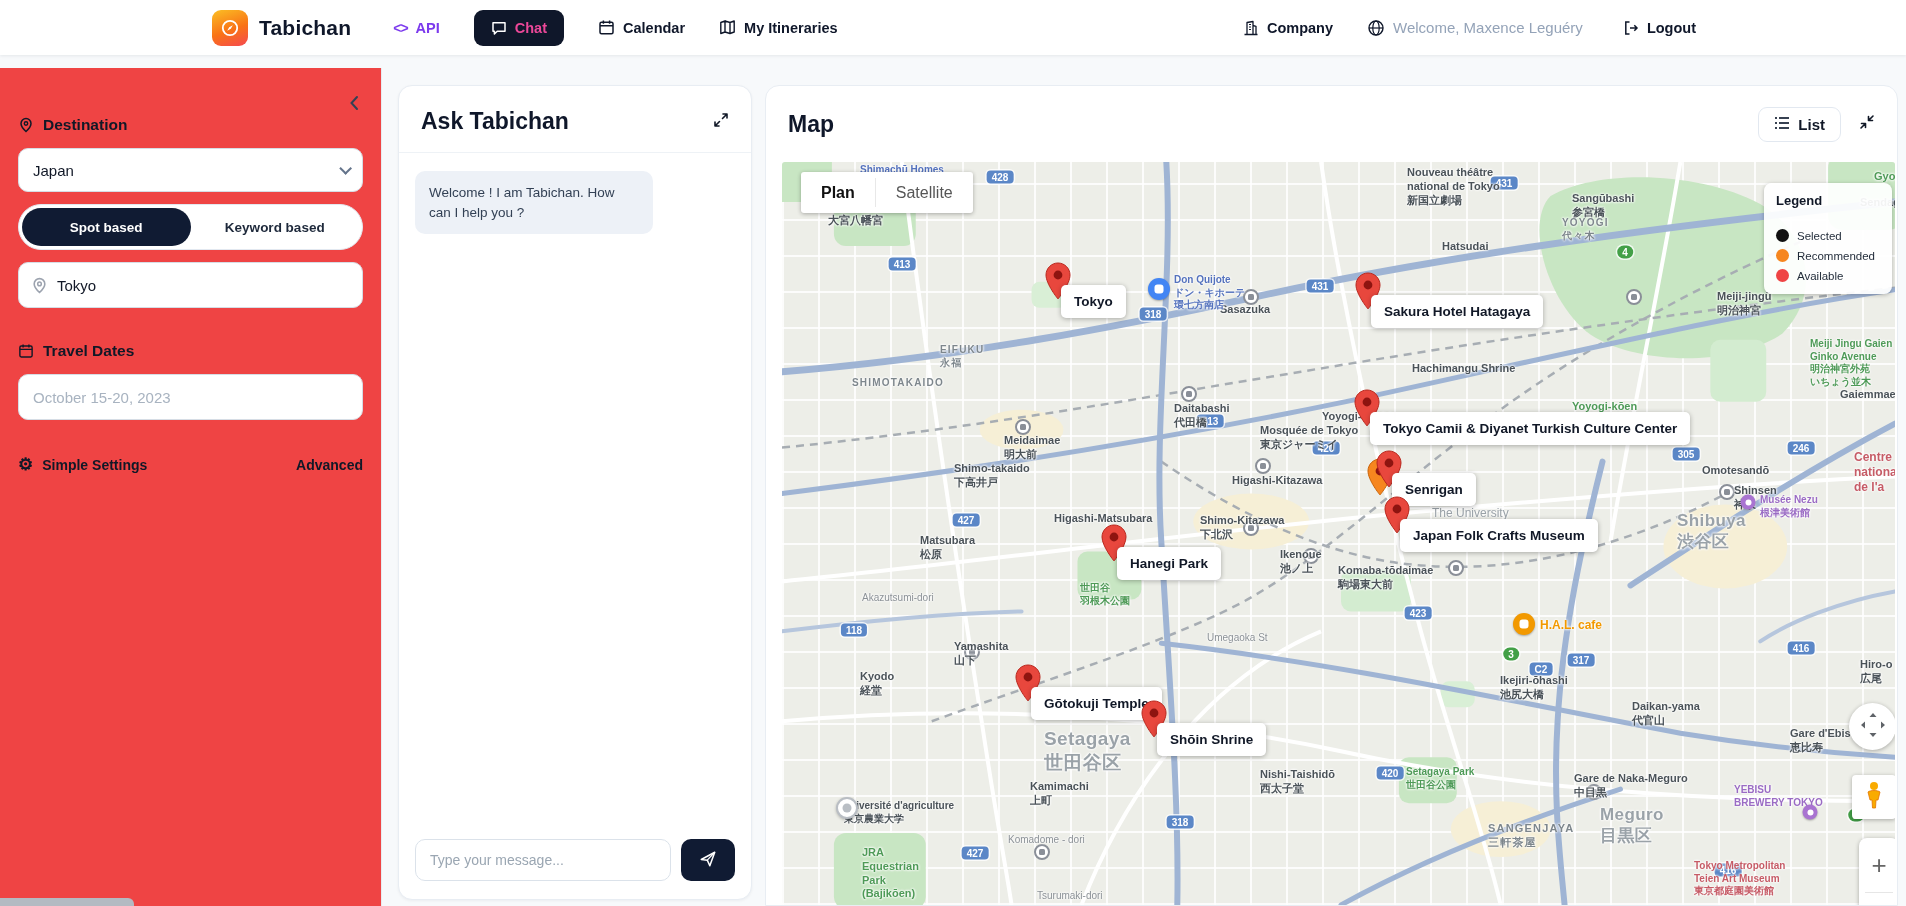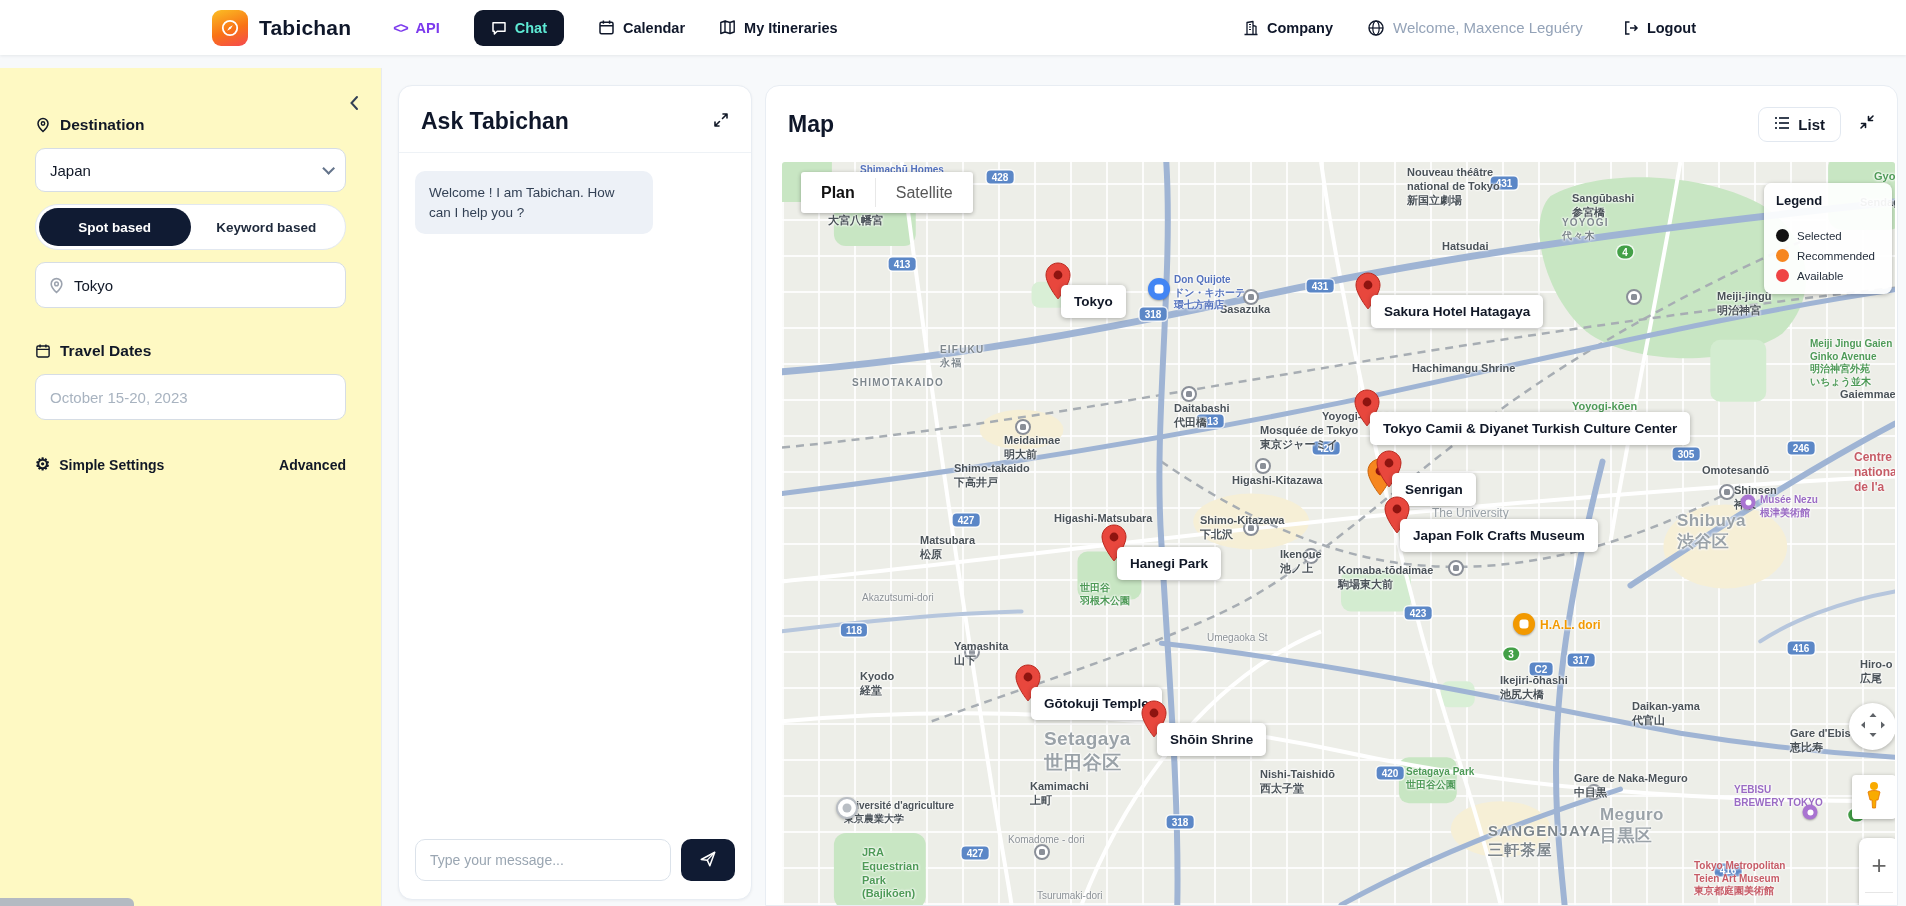--- a/index.html
+++ b/index.html
@@ -6,27 +6,27 @@
   html,body { width:1906px; height:906px; overflow:hidden; font-family:"Liberation Sans", sans-serif; background:#f7f9fb; color:#0f172a; }
 
   
   .navbar { position:absolute; top:0; left:0; right:0; height:55px; background:#fff; display:flex; align-items:center; padding:0 210px 0 212px; box-shadow:0 1px 3px rgba(15,23,42,.08); z-index:50; }
   .brand { display:flex; align-items:center; margin-right:42px; }
   .brand-logo { width:36px; height:36px; border-radius:9px; background:linear-gradient(160deg,#fbbf24 0%,#f97316 55%,#f43f5e 110%); display:flex; align-items:center; justify-content:center; }
   .brand-name { font-size:21px; font-weight:800; margin-left:11px; letter-spacing:.2px; }
   .nav-item { display:flex; align-items:center; gap:8px; font-size:14.5px; font-weight:600; color:#0f172a; cursor:pointer; margin-right:34px; white-space:nowrap; }
   .nav-item.api { color:#7c3aed; font-weight:700; }
   .api-glyph { font-size:14px; font-weight:700; letter-spacing:-1px; }
-  .nav-item.chat-active { background:#0f172a; color:#5eead4; border-radius:9px; padding:10px 17px;align-items:center; }
+  .nav-item.chat-active { background:#0f172a; color:#ec4899; border-radius:9px; padding:10px 17px;align-items:center; }
   .nav-spacer { flex:1; }
   .welcome-text { color:#94a3b8; font-weight:500; font-size:15px; }
   .icon-svg { display:block; }
 
   
-  .sidebar { position:absolute; top:68px; left:0; width:382px; bottom:0; background:#fef9c3; border-right:1px solid #e7ebf0; padding:0 35px; }
+  .sidebar { position:absolute; top:68px; left:0; width:382px; bottom:0; background:#ef4444; border-right:1px solid #e7ebf0; padding:0 18px; }
   .collapse-btn { position:absolute; top:22px; right:14px; width:26px; height:26px; display:flex; align-items:center; justify-content:center; cursor:pointer; color:#334155; }
   .field-label { display:flex; align-items:center; gap:9px; font-size:15.5px; font-weight:700; color:#111827; }
   .lbl-destination { margin-top:48px; }
   .select-box { margin-top:14px; height:44px; border:1px solid #d6dde5; border-radius:10px; display:flex; align-items:center; padding:0 14px; font-size:15px; color:#111827; cursor:pointer; position:relative; background:#fff; }
   .select-box .chev { position:absolute; right:14px; width:9px; height:9px; border-right:2px solid #64748b; border-bottom:2px solid #64748b; transform:rotate(45deg) translateY(-3px); }
   .mode-toggle { margin-top:12px; border:1px solid #e2e8f0; border-radius:999px; height:46px; display:flex; padding:3px; background:#fff; }
   .mode-tab { flex:1; display:flex; align-items:center; justify-content:center; font-size:13.5px; font-weight:700; border-radius:999px; color:#1e293b; cursor:pointer; }
   .mode-tab.active { background:#101b33; color:#fff; }
   .spot-input-wrap { margin-top:12px; height:46px; border:1px solid #d6dde5; border-radius:10px; display:flex; align-items:center; padding:0 12px; gap:9px; background:#fff; }
   .spot-input-wrap input { border:none; outline:none; font-size:15px; color:#111827; flex:1; font-family:inherit; }
@@ -405,38 +405,38 @@
         <div class="map-label" style="left: 138px; top: 372px; position: absolute; font-size: 11px;">Matsubara
 松原</div>
         <div class="map-label park" style="left: 298px; top: 420px; position: absolute; font-size: 10px;">世田谷
 羽根木公園</div>
         <div class="map-label street" style="left: 80px; top: 430px; position: absolute; font-size: 10px;">Akazutsumi-dori</div>
         <div class="map-label" style="left: 172px; top: 478px; position: absolute; font-size: 11px;">Yamashita
 山下</div>
         <div class="map-label street" style="left: 425px; top: 470px; position: absolute; font-size: 10px;">Umegaoka St</div>
         <div class="map-label" style="left: 78px; top: 508px; position: absolute; font-size: 11px;">Kyodo
 経堂</div>
-        <div class="map-label poi-orange" style="left: 758px; top: 456px; position: absolute; font-size: 12px;">H.A.L. dori</div>
+        <div class="map-label poi-orange" style="left: 758px; top: 456px; position: absolute; font-size: 12px;">H.A.L. cafe</div>
         <div class="map-label" style="left: 718px; top: 512px; position: absolute; font-size: 11px;">Ikejiri-ōhashi
 池尻大橋</div>
         <div class="map-label" style="left: 850px; top: 538px; position: absolute; font-size: 11px;">Daikan-yama
 代官山</div>
         <div class="map-label" style="left: 1008px; top: 565px; position: absolute; font-size: 11px;">Gare d'Ebisu
 恵比寿</div>
         <div class="map-label district" style="left: 262px; top: 565px; position: absolute; font-size: 19px;">Setagaya
 世田谷区</div>
         <div class="map-label" style="left: 248px; top: 618px; position: absolute; font-size: 11px;">Kamimachi
 上町</div>
         <div class="map-label" style="left: 62px; top: 638px; position: absolute; font-size: 10px;">université d'agriculture
 東京農業大学</div>
         <div class="map-label" style="left: 478px; top: 606px; position: absolute; font-size: 11px;">Nishi-Taishidō
 西太子堂</div>
         <div class="map-label park" style="left: 624px; top: 604px; position: absolute; font-size: 10px;">Setagaya Park
 世田谷公園</div>
-        <div class="map-label caps" style="left: 706px; top: 660px; position: absolute; font-size: 15px;">SANGENJAYA
+        <div class="map-label caps" style="left: 706px; top: 660px; position: absolute; font-size: 11px;">SANGENJAYA
 三軒茶屋</div>
         <div class="map-label" style="left: 792px; top: 610px; position: absolute; font-size: 11px;">Gare de Naka-Meguro
 中目黒</div>
         <div class="map-label district" style="left: 818px; top: 642px; position: absolute; font-size: 17px;">Meguro
 目黒区</div>
         <div class="map-label poi-purple" style="left: 952px; top: 622px; position: absolute; font-size: 10px;">YEBISU
 BREWERY TOKYO</div>
         <div class="map-label poi-red" style="left: 912px; top: 698px; position: absolute; font-size: 10px;">Tokyo Metropolitan
 Teien Art Museum
 東京都庭園美術館</div>

